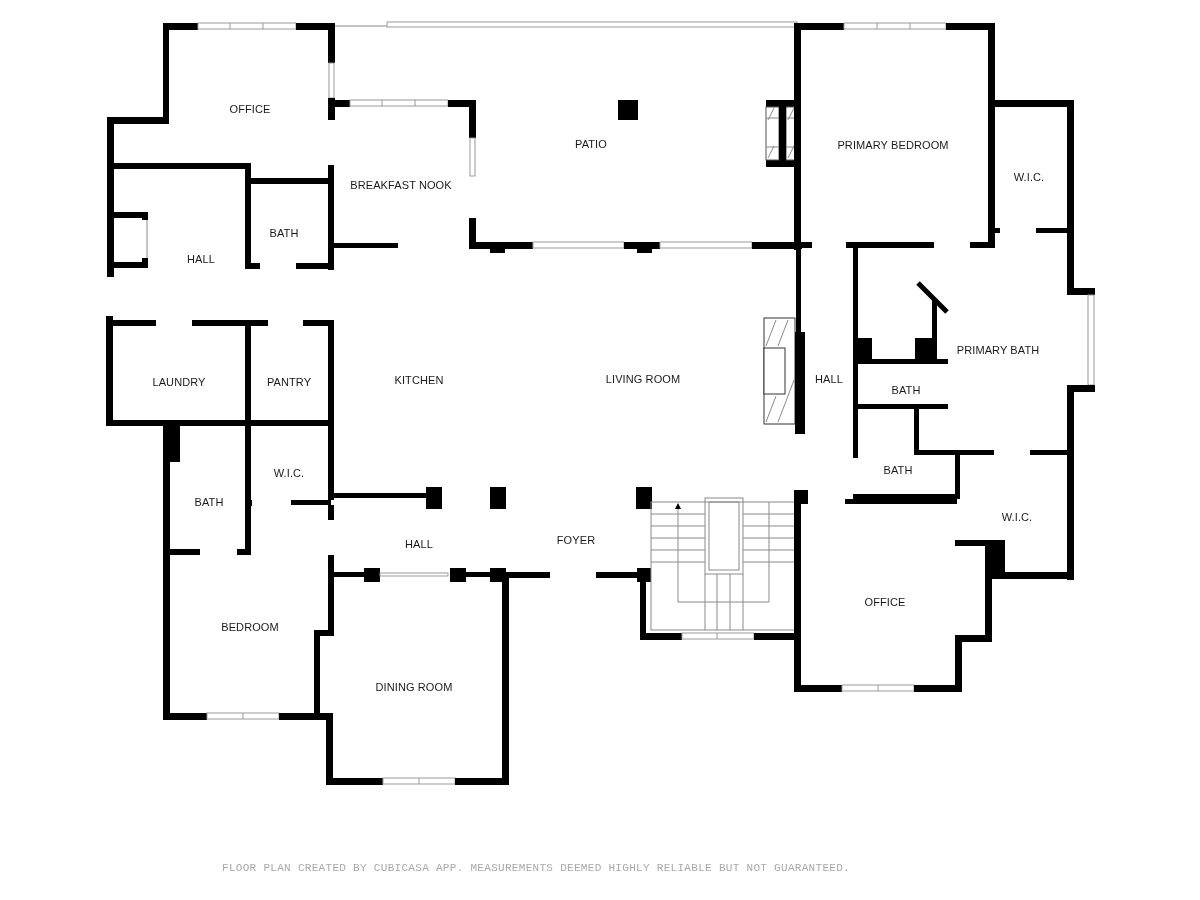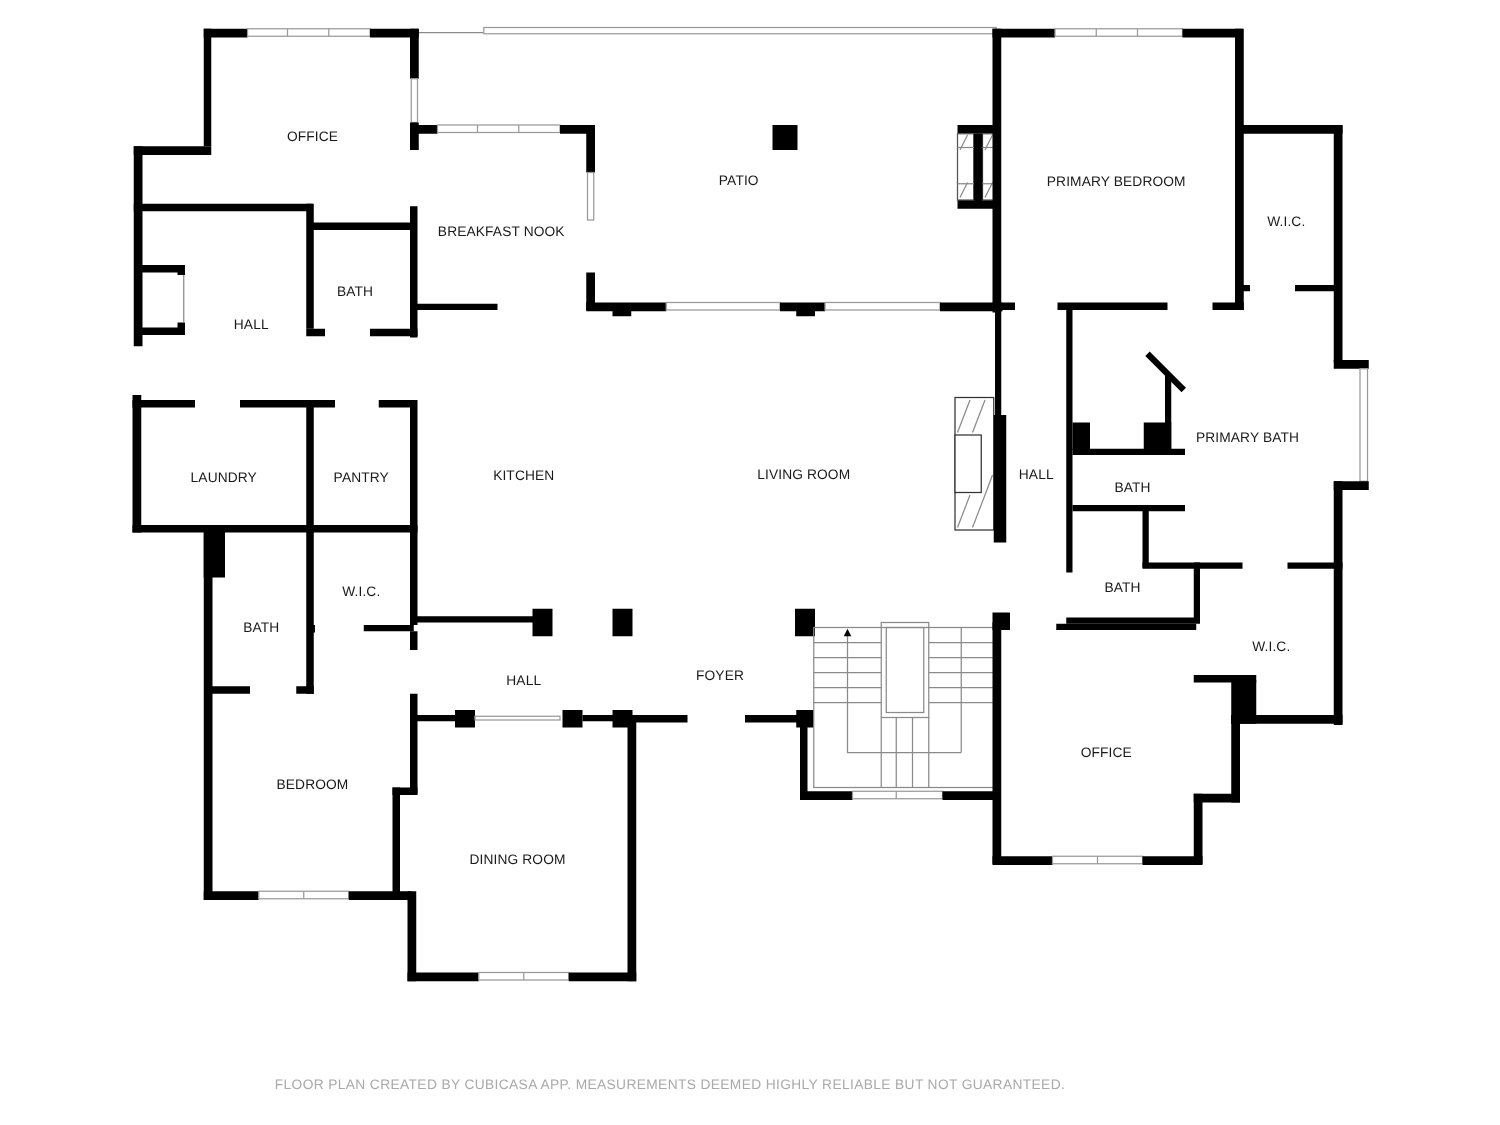--- a/index.html
+++ b/index.html
@@ -4,21 +4,21 @@
 <style>
   html, body { margin: 0; padding: 0; background: #ffffff; }
   body { width: 1200px; height: 900px; position: relative; overflow: hidden; font-family: "Liberation Sans", "DejaVu Sans", sans-serif; }
   #plan { position: absolute; left: 0; top: 0; width: 1200px; height: 900px; }
   .wall { fill: #000000; }
   .win { fill: #ffffff; stroke: #9a9a9a; stroke-width: 1; }
   .winline { stroke: #9a9a9a; stroke-width: 1; }
   .thin { stroke: #8a8a8a; stroke-width: 1; fill: none; }
   .stair { stroke: #8a8a8a; stroke-width: 1; fill: none; }
   .label { font-family: "Liberation Sans", "DejaVu Sans", sans-serif; font-size: 11px; fill: #1a1a1a; text-anchor: middle; dominant-baseline: middle; letter-spacing: 0.1px; }
-  .footer { position: absolute; left: 0; width: 1072px; top: 862px; text-align: center; font-family: Liberation Sans, sans-serif; font-size: 11px; color: #a9a9a9; letter-spacing: 0.3px; }
+  .footer { position: absolute; left: 0; width: 1072px; top: 862px; text-align: center; font-family: Liberation Mono, monospace; font-size: 11px; color: #a9a9a9; letter-spacing: 0.3px; }
 </style>
 </head>
 <body>
 
 <svg id="plan" viewBox="0 0 1200 900" xmlns="http://www.w3.org/2000/svg">
 
   <g>
     <line class="thin" x1="335" y1="26" x2="387" y2="26"></line>
     <rect x="387" y="22" width="410" height="5" fill="#fff" stroke="#9a9a9a" stroke-width="1"></rect>
   </g>

